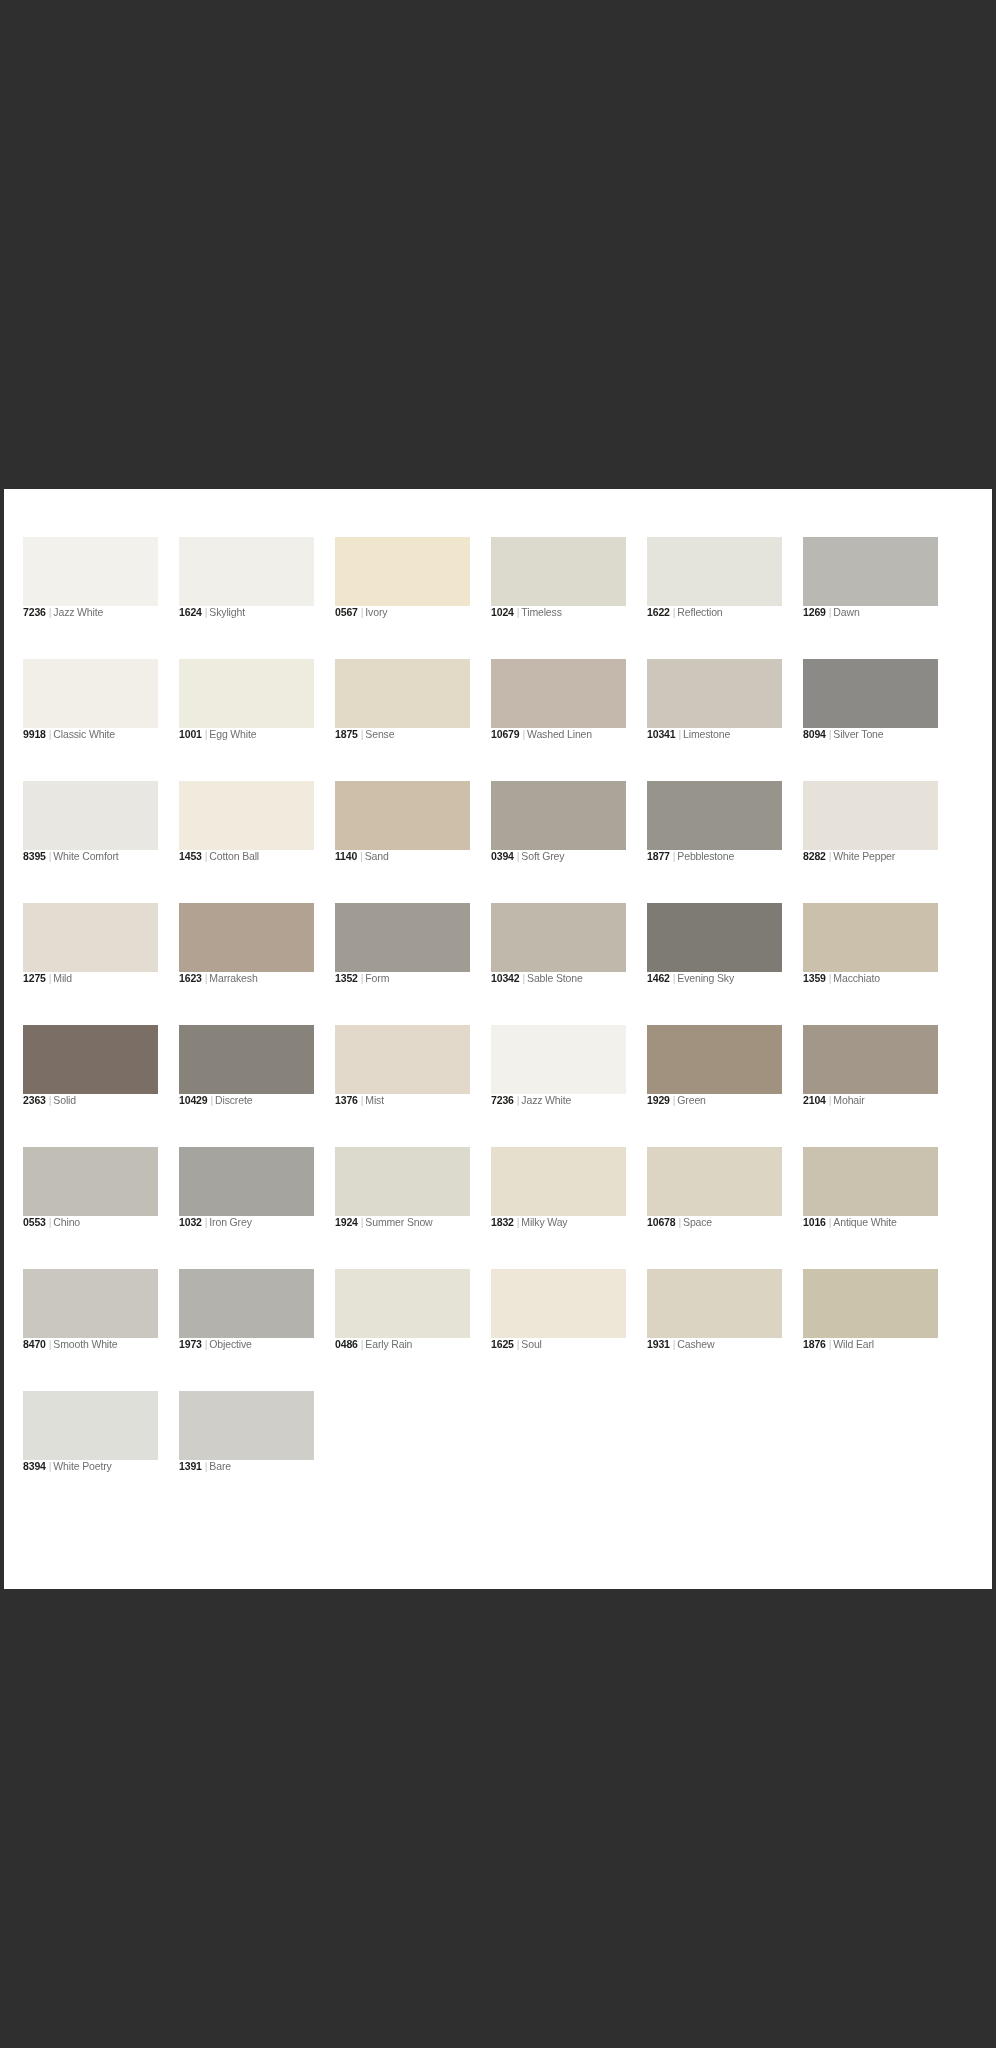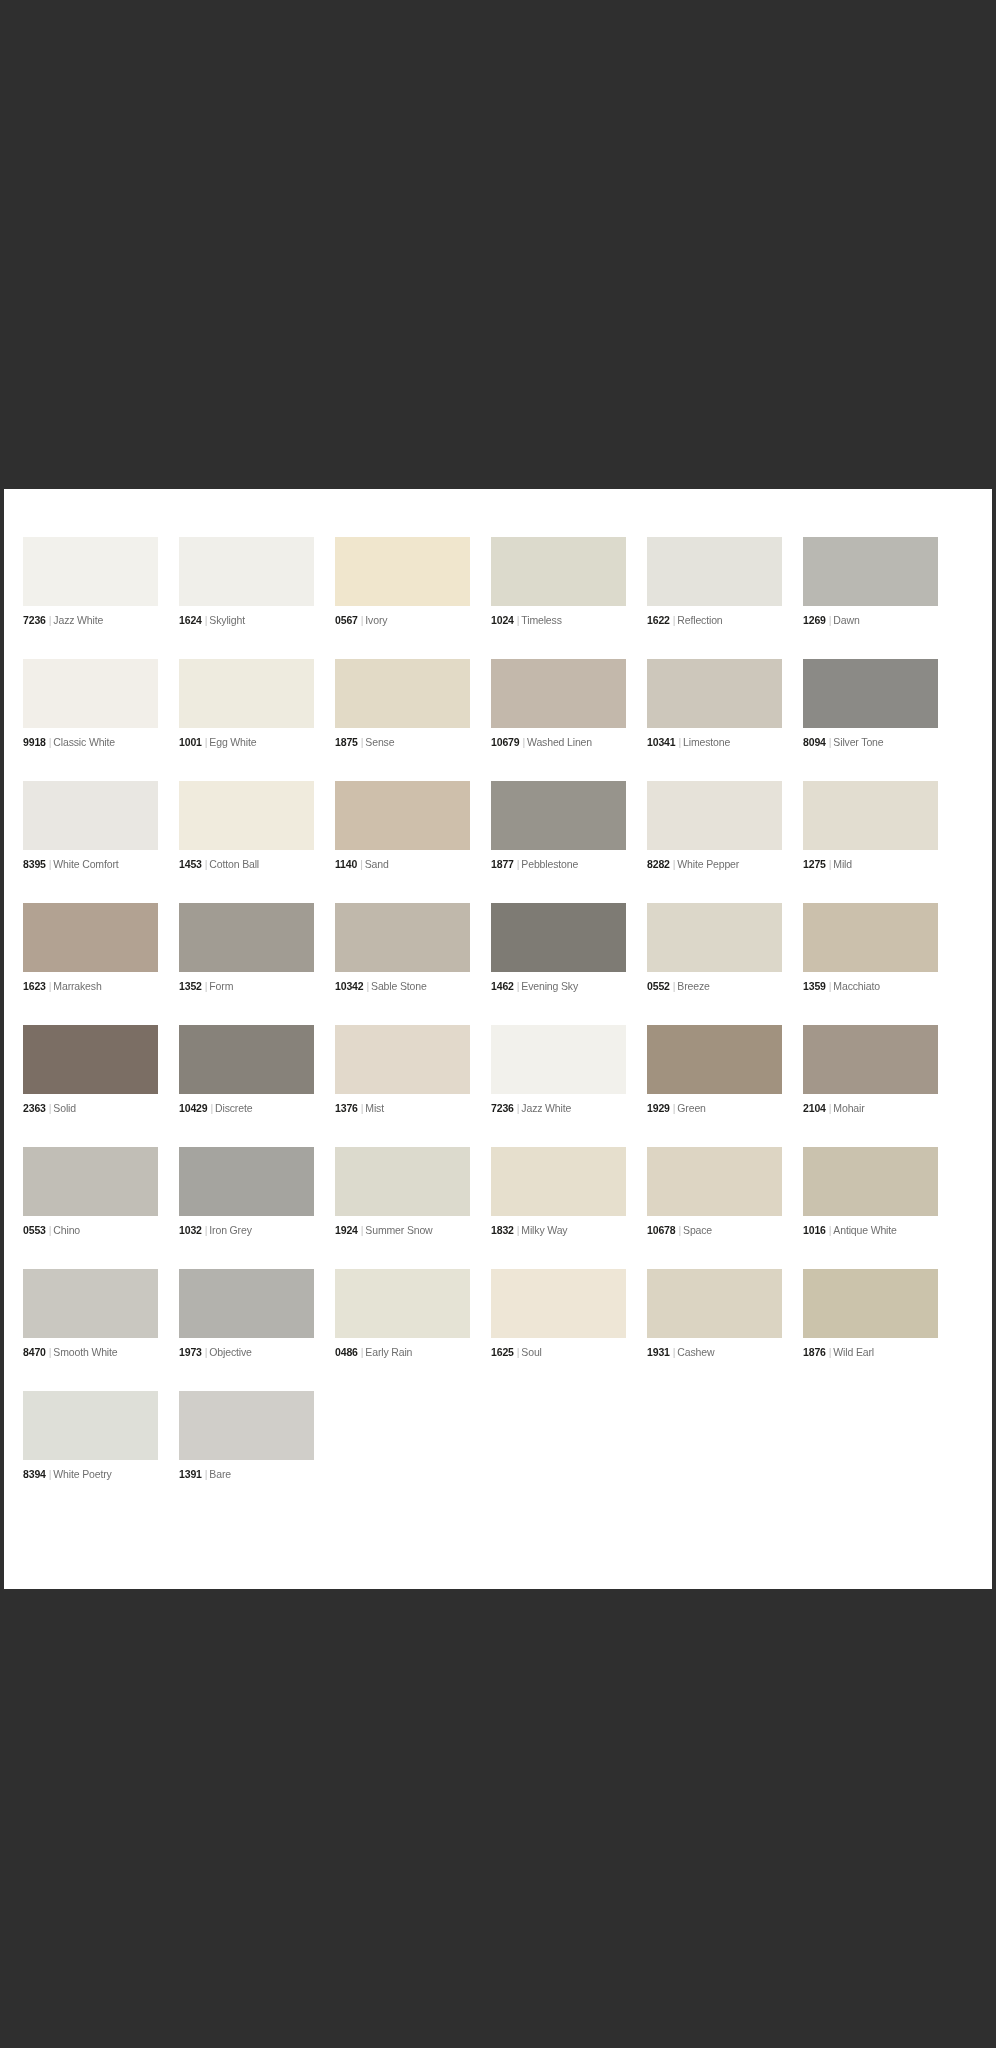--- a/index.html
+++ b/index.html
@@ -67,21 +67,20 @@
     padding-left: 0;
   }
 
   .swatch-chip {
     width: 135px;
     height: 69px;
     display: block;
   }
 
   .swatch-label {
-    margin-top: 8px;
     font-size: 10.5px;
     line-height: 12px;
     white-space: nowrap;
     letter-spacing: -0.15px;
   }
 
   .swatch-code {
     font-weight: bold;
     color: #1d1d1b;
     font-size: 10.5px;
@@ -161,20 +160,24 @@
         </div>
         <div class="swatch-cell">
           <span class="swatch-chip" style="background: rgb(240, 235, 221);"></span>
           <div class="swatch-label"><span class="swatch-code">1453</span><span class="swatch-sep">|</span><span class="swatch-name">Cotton Ball</span></div>
         </div>
         <div class="swatch-cell">
           <span class="swatch-chip" style="background: rgb(206, 191, 171);"></span>
           <div class="swatch-label"><span class="swatch-code">1140</span><span class="swatch-sep">|</span><span class="swatch-name">Sand</span></div>
         </div>
         <div class="swatch-cell">
+          <span class="swatch-chip" style="background: rgb(171, 165, 153);"></span>
+          <div class="swatch-label"><span class="swatch-code">0394</span><span class="swatch-sep">|</span><span class="swatch-name">Soft Grey</span></div>
+        </div>
+        <div class="swatch-cell">
           <span class="swatch-chip" style="background: rgb(151, 148, 140);"></span>
           <div class="swatch-label"><span class="swatch-code">1877</span><span class="swatch-sep">|</span><span class="swatch-name">Pebblestone</span></div>
         </div>
         <div class="swatch-cell">
           <span class="swatch-chip" style="background: rgb(230, 226, 217);"></span>
           <div class="swatch-label"><span class="swatch-code">8282</span><span class="swatch-sep">|</span><span class="swatch-name">White Pepper</span></div>
         </div>
         <div class="swatch-cell">
           <span class="swatch-chip" style="background: rgb(226, 221, 208);"></span>
           <div class="swatch-label"><span class="swatch-code">1275</span><span class="swatch-sep">|</span><span class="swatch-name">Mild</span></div>
@@ -189,24 +192,20 @@
         </div>
         <div class="swatch-cell">
           <span class="swatch-chip" style="background: rgb(192, 184, 171);"></span>
           <div class="swatch-label"><span class="swatch-code">10342</span><span class="swatch-sep">|</span><span class="swatch-name">Sable Stone</span></div>
         </div>
         <div class="swatch-cell">
           <span class="swatch-chip" style="background: rgb(126, 123, 116);"></span>
           <div class="swatch-label"><span class="swatch-code">1462</span><span class="swatch-sep">|</span><span class="swatch-name">Evening Sky</span></div>
         </div>
         <div class="swatch-cell">
-          <span class="swatch-chip" style="background: rgb(220, 215, 201);"></span>
-          <div class="swatch-label"><span class="swatch-code">0552</span><span class="swatch-sep">|</span><span class="swatch-name">Breeze</span></div>
-        </div>
-        <div class="swatch-cell">
           <span class="swatch-chip" style="background: rgb(203, 192, 172);"></span>
           <div class="swatch-label"><span class="swatch-code">1359</span><span class="swatch-sep">|</span><span class="swatch-name">Macchiato</span></div>
         </div>
         <div class="swatch-cell">
           <span class="swatch-chip" style="background: rgb(123, 110, 100);"></span>
           <div class="swatch-label"><span class="swatch-code">2363</span><span class="swatch-sep">|</span><span class="swatch-name">Solid</span></div>
         </div>
         <div class="swatch-cell">
           <span class="swatch-chip" style="background: rgb(135, 130, 122);"></span>
           <div class="swatch-label"><span class="swatch-code">10429</span><span class="swatch-sep">|</span><span class="swatch-name">Discrete</span></div>

